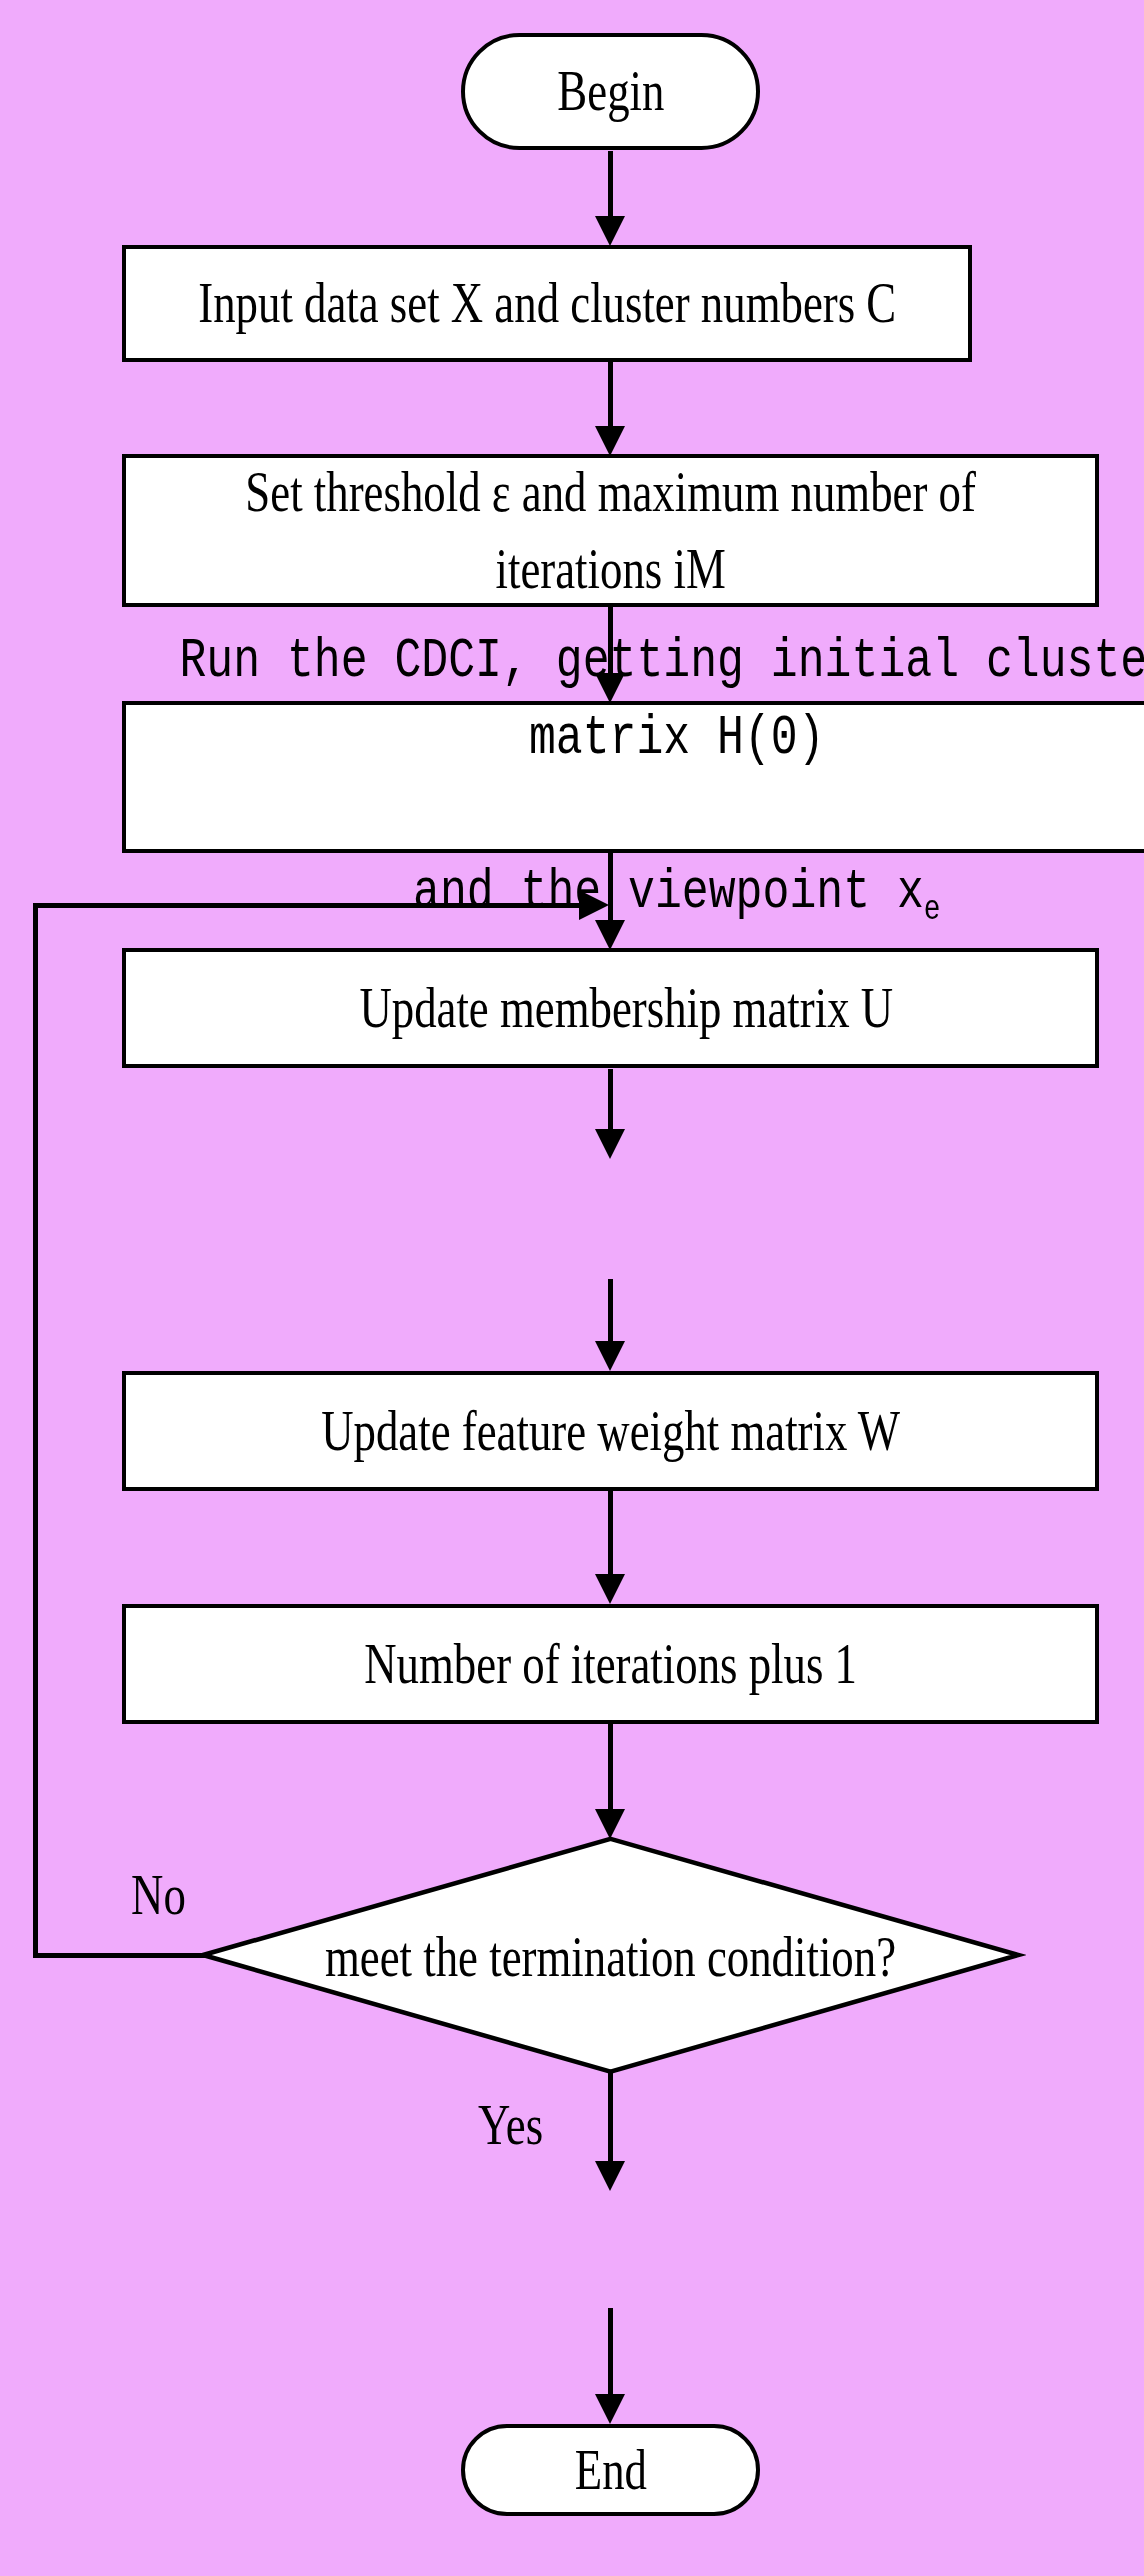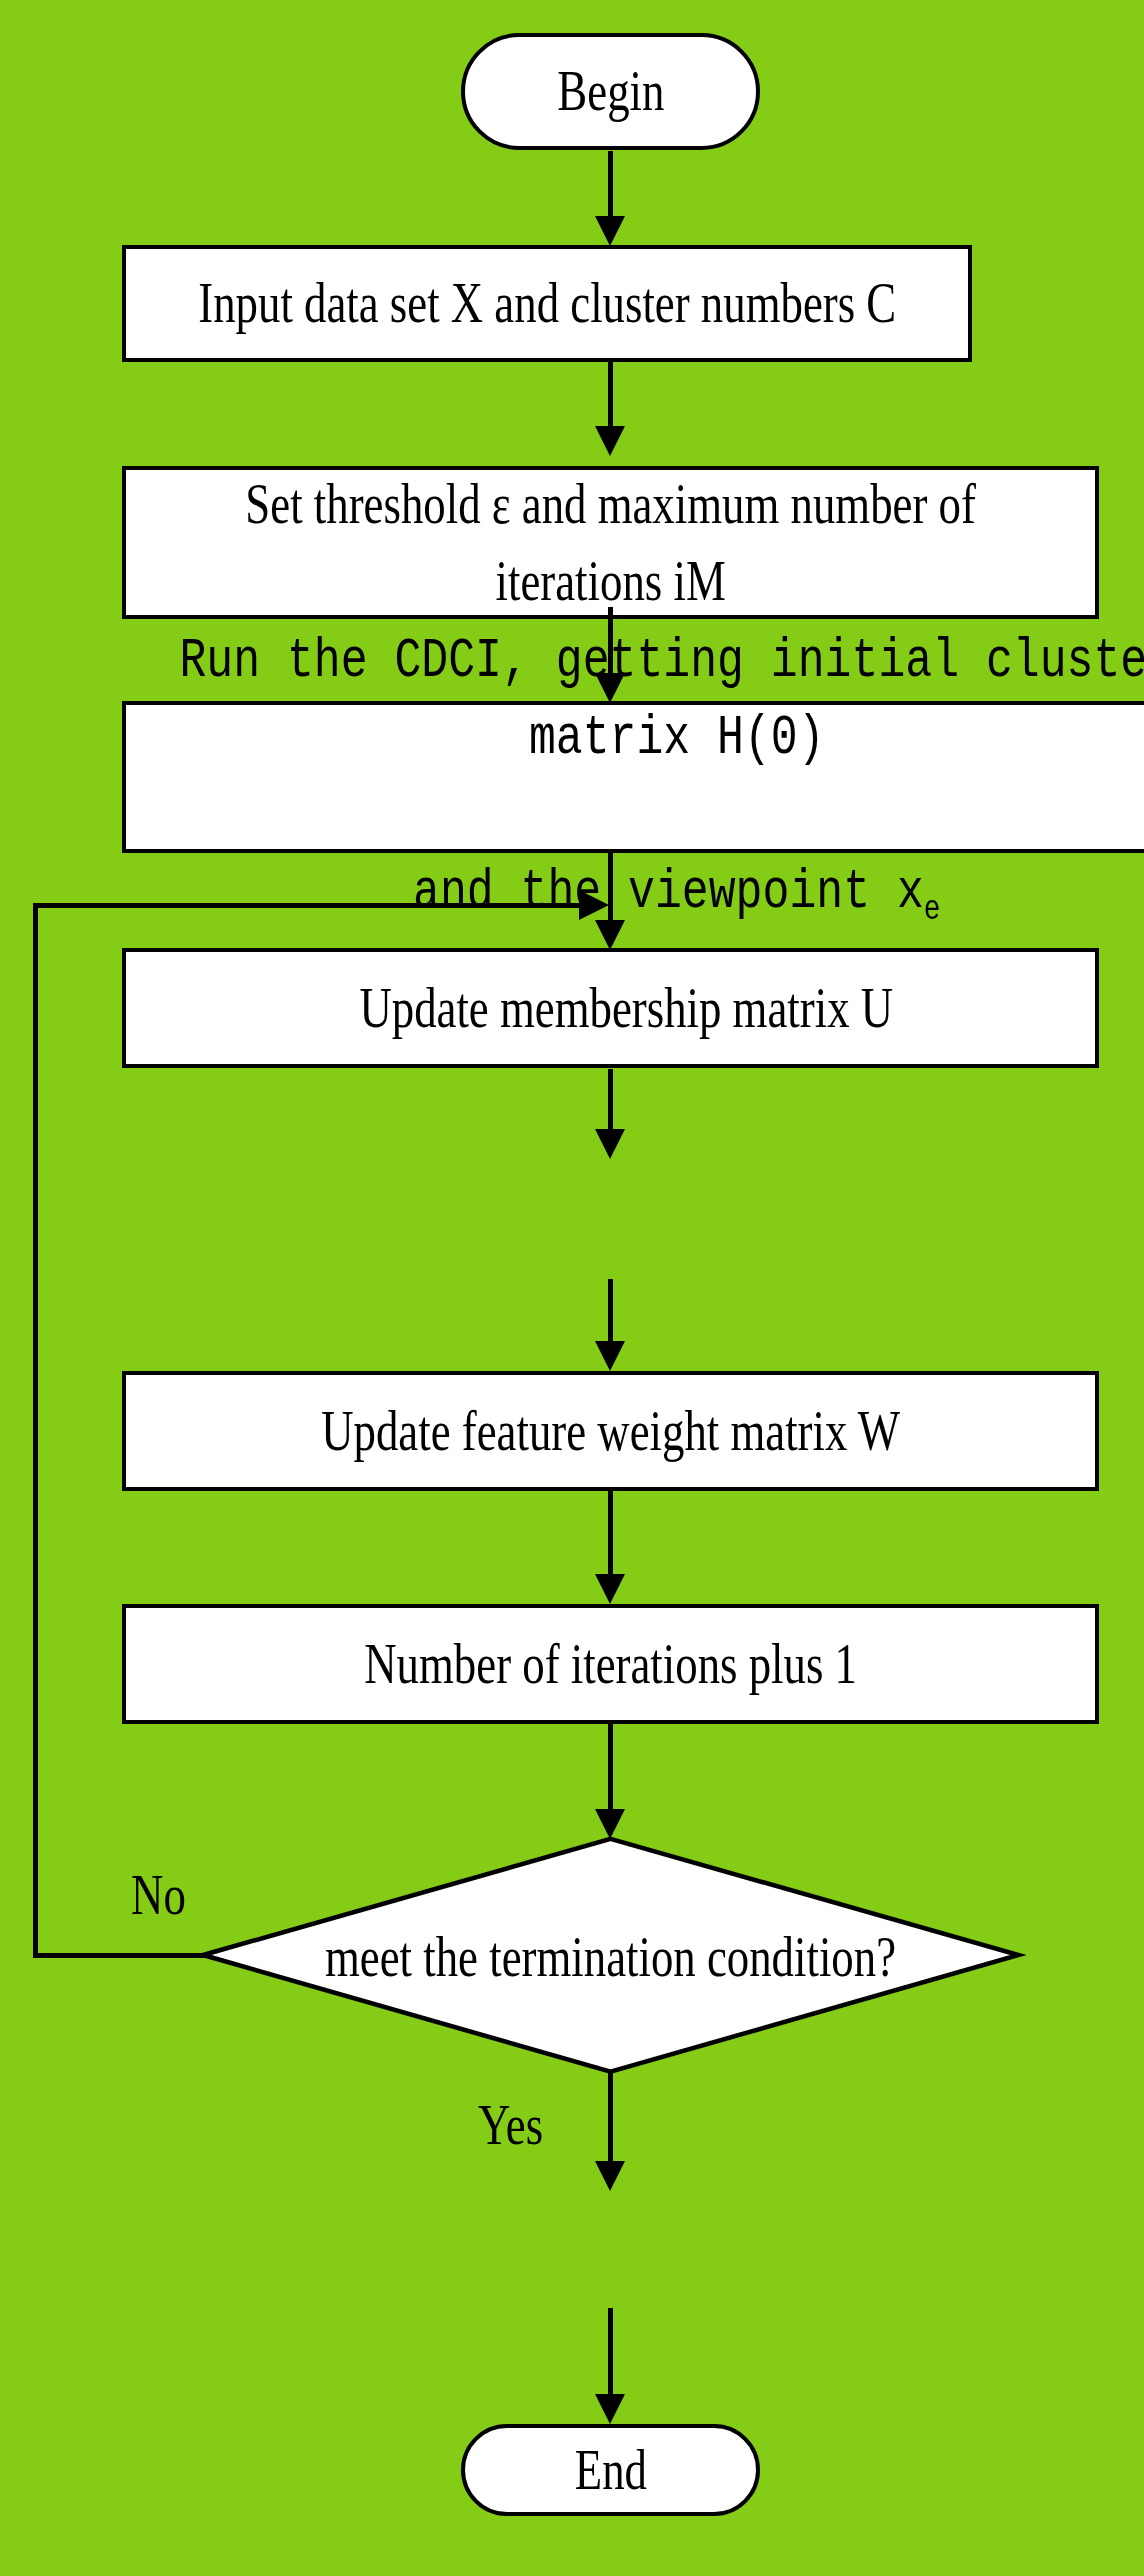--- a/index.html
+++ b/index.html
@@ -1,17 +1,17 @@
 <!DOCTYPE html>
 <html style="font-size:9.2px"><head>
 <meta charset="utf-8">
 <style>
   html,body{margin:0;padding:0;background:#ffffff;}
   #figure{
-    position:relative;width:1144px;height:2576px;background:#84cc16;
+    position:relative;width:1144px;height:2576px;background:#f0abfc;
     font-family:"Liberation Serif","DejaVu Serif",serif;color:#000000;overflow:hidden;
   }
   .node{
     position:absolute;display:flex;align-items:center;justify-content:center;
     border:4.6px solid #000;background:#fff;box-sizing:border-box;text-align:center;
   }
   .stadium{border-radius:60px;}
   .txt{
     display:block;flex:none;width:125%;transform:scaleX(0.8);transform-origin:center;
     font-size:56px;line-height:77px;white-space:pre-line;
@@ -36,21 +36,21 @@
     display:flex;align-items:center;justify-content:center;text-align:center;
   }
   .decision-text .txt{width:100%;}
   .edge-label{
     position:absolute;display:flex;align-items:center;justify-content:center;
     font-size:56px;line-height:74px;transform:scaleX(0.8);transform-origin:center;
   }
   
   #begin{left:461px;top:33px;width:299px;height:117px;}
   #box-input{left:122px;top:245px;width:850px;height:117px;}
-  #box-threshold{left:122px;top:454px;width:977px;height:153px;margin-top:12px;}
+  #box-threshold{left:122px;top:454px;width:977px;height:153px;}
   #box-cdci{left:122px;top:701px;width:1110px;height:152px;font-family:Liberation Mono, monospace;}
   #box-update-u{left:122px;top:948px;width:977px;height:120px;padding-left:31px;}
   #box-update-h{left:122px;top:1159px;width:977px;height:120px;}
   #box-update-w{left:122px;top:1371px;width:977px;height:120px;}
   #box-iterations{left:122px;top:1604px;width:977px;height:120px;align-items:center;}
   #box-return{left:122px;top:2190px;width:977px;height:117px;}
   #end{left:461px;top:2424px;width:299px;height:92px;font-family:Liberation Serif, serif;}
   #label-no{left:101px;top:1858px;width:115px;height:74px;}
   #label-yes{left:453px;top:2088px;width:115px;height:74px;}
 </style>

